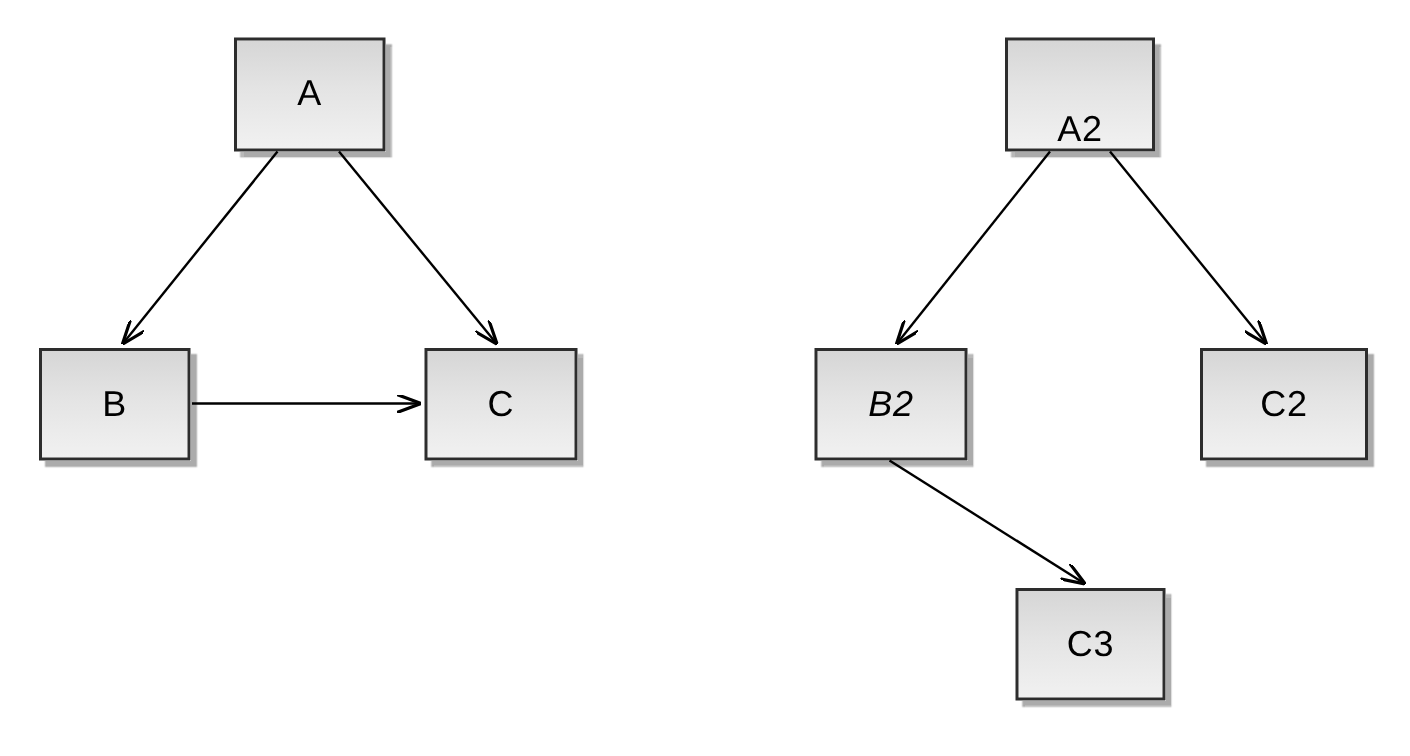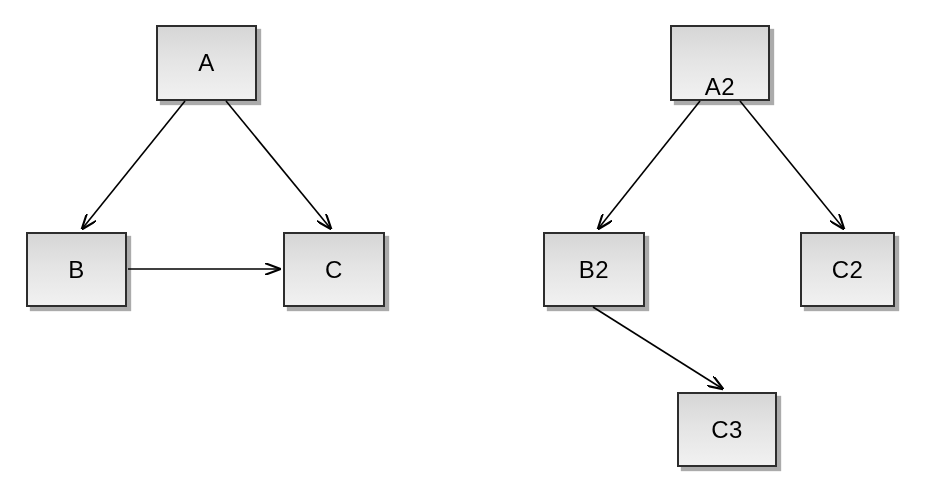--- a/index.html
+++ b/index.html
@@ -39,22 +39,22 @@
     font-size: 24px;
     color: #000000;
     line-height: 1;
     letter-spacing: 0.5px;
   }
   
   .node-A  { left: 156px; top: 25px;  width: 101px; height: 76px; }
   .node-B  { left: 26px;  top: 232px; width: 101px; height: 75px; }
   .node-C  { left: 283px; top: 232px; width: 102px; height: 75px; }
   .node-A2 { left: 670px; top: 25px;  width: 100px; height: 76px; align-items: flex-end; }
-  .node-B2 { left: 543px; top: 232px; width: 102px; height: 75px; }
-  .node-C2 { left: 800px; top: 232px; width: 95px; height: 75px; }
+  .node-B2 { left: 543px; top: 232px; width: 102px; height: 75px; font-style: italic; }
+  .node-C2 { left: 800px; top: 232px; width: 112px; height: 75px; }
   .node-C3 { left: 677px; top: 392px; width: 100px; height: 75px; }
   .edge {
     stroke: #000000;
     stroke-width: 1.6;
     fill: none;
   }
 </style>
 </head>
 <body>
 

